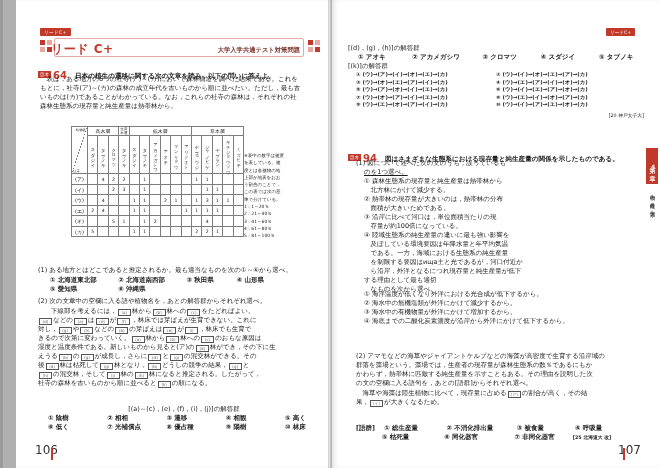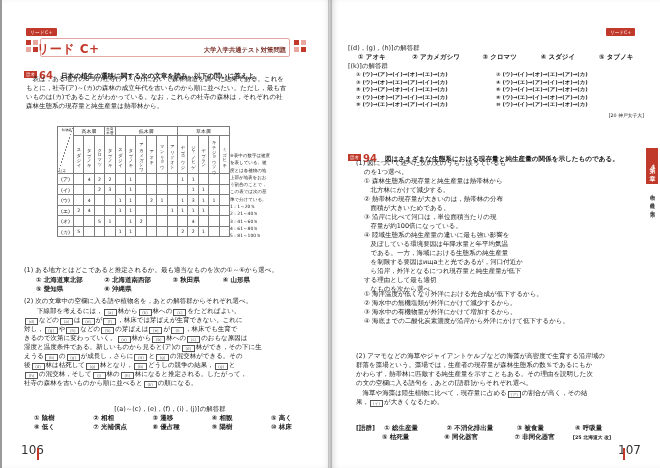--- a/index.html
+++ b/index.html
@@ -14,21 +14,21 @@
     position: relative;
     width: 660px; height: 468px;
     background: #b0b0b0;
   }
   .page {
     position: absolute;
     top: 0;
     width: 330px; height: 468px;
     background: #ffffff;
   }
-  #page-left  { left: 2px;   box-shadow: inset -6px 0 9px -6px rgba(0,0,0,.35); }
+  #page-left  { left: 16px;   box-shadow: inset -6px 0 9px -6px rgba(0,0,0,.35); }
   #page-right { left: 330px; box-shadow: inset 6px 0 9px -6px rgba(0,0,0,.35); }
   .gutter {
     position: absolute; left: 328px; top: 0; width: 4px; height: 468px;
     background: linear-gradient(to right, rgba(0,0,0,.22), rgba(0,0,0,.06), rgba(0,0,0,.22));
   }
   .edge-l { position:absolute; left:0; top:0; width:3px; height:468px; background:#9a9a9a; }
   .edge-r { position:absolute; right:0; top:0; width:3px; height:468px; background:#9a9a9a; }
 
   
   .jp { font-family: "DejaVu Sans", "Liberation Sans", sans-serif; color:#1d1d1d; }
@@ -437,21 +437,21 @@
     <div class="prob-head" style="left:18px; top:146px;">
       <span class="qbadge">思考</span><span class="qnum">94</span>
       <span class="qhead-text" style="margin-left:3px;">図はさまざまな生態系における現存量と純生産量の関係を示したものである。</span>
     </div>
 
     <div class="t65 jp" style="position:absolute; left:26px; top:159px; width:170px;">
       <div>
         <span>(1)</span>
         <span>図について述べた次の文のうち，誤っているも</span>
       </div>
-      <div style="padding-left:8px;">のを1つ選べ。</div>
+      <div style="padding-left:8px;text-decoration:underline;">のを1つ選べ。</div>
       <div id="p94-items" style="padding-left:8px;">
           <div>① 森林生態系の現存量と純生産量は熱帯林から</div>
           <div>　北方林にかけて減少する。</div>
           <div>② 熱帯林の現存量が大きいのは，熱帯林の分布</div>
           <div>　面積が大きいためである。</div>
           <div>③ 沿岸に比べて河口は，単位面積当たりの現</div>
           <div>　存量が約100倍になっている。</div>
           <div>④ 陸域生態系の純生産量の違いに最も強い影響を</div>
           <div>　及ぼしている環境要因は年降水量と年平均気温</div>
           <div>　である。一方，海域における生態系の純生産量</div>

